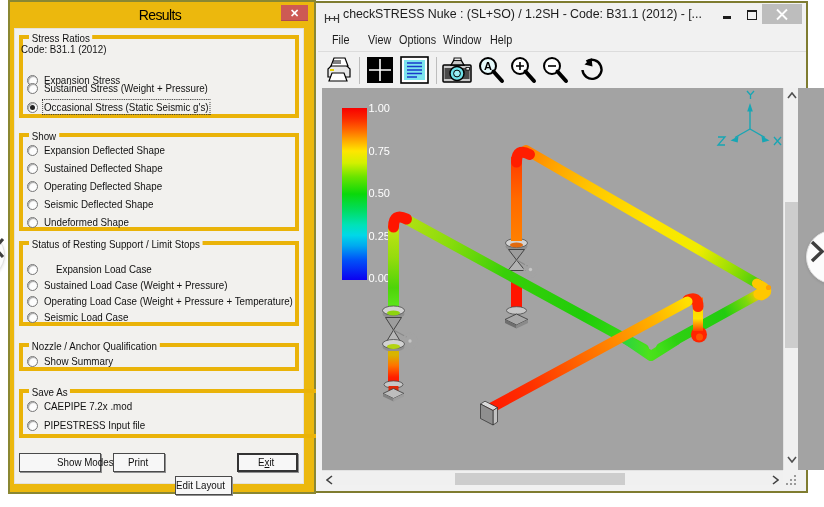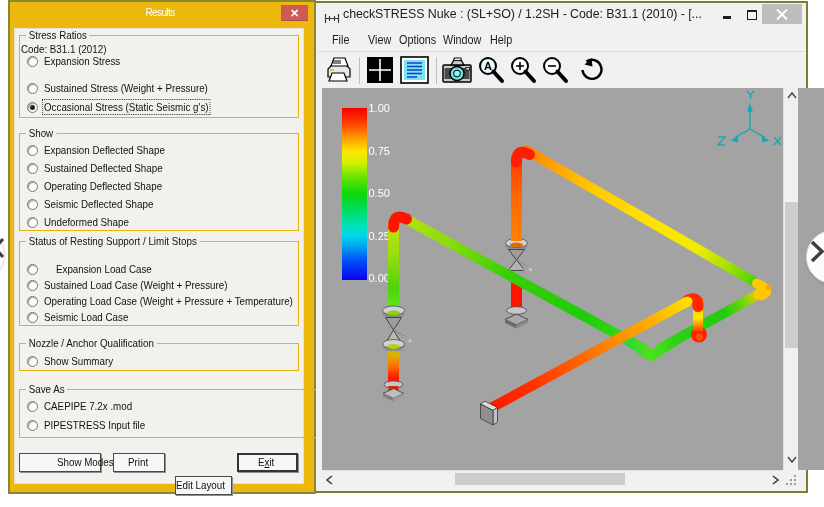--- a/index.html
+++ b/index.html
@@ -2,25 +2,25 @@
 <html><head><meta charset="utf-8">
 <style>
 *{margin:0;padding:0;box-sizing:border-box}
 html,body{width:824px;height:507px;overflow:hidden;background:#fff;
  font-family:"Liberation Sans",sans-serif;}
 body{position:relative;}
 .abs{position:absolute;}
 
 #dlg{left:8px;top:0;width:308px;height:494px;background:#8a8733;}
 #dlgGold{left:2px;top:2px;width:304px;height:490px;background:#ecb80d;}
-#dlgTitle{left:0;top:7px;width:304px;text-align:center;font-size:10px;color:#ffffff;letter-spacing:-0.6px;}
+#dlgTitle{left:0;top:7px;width:304px;text-align:center;font-size:14px;color:#000000;letter-spacing:-0.6px;}
 #dlgClose{left:273px;top:5px;width:27px;height:16px;background:#cd5a54;color:#fff;
  font-size:11px;text-align:center;line-height:16px;font-weight:bold;border-bottom:1px solid #b14a50;}
 #dlgBody{left:6px;top:28px;width:290px;height:456px;background:#f2f1ee;border:1px solid #e4e2da;}
-.grp{position:absolute;border:1px solid #eab308;}
+.grp{position:absolute;border:4px solid #eab308;}
 .grp>span{position:absolute;top:-7px;left:6px;background:#f2f1ee;padding:0 3px;
  font-size:11px;color:#111;white-space:nowrap;transform:scaleX(.89);transform-origin:0 50%;}
 .row{position:absolute;font-size:11px;color:#111;white-space:nowrap;}
 .sq{display:inline-block;transform:scaleX(.89);transform-origin:0 50%;}
 .rad{position:absolute;left:0;top:1px;width:11px;height:11px;border-radius:50%;
  background:#fdfdfd;border:1px solid #777;box-shadow:inset 1px 1px 1px rgba(0,0,0,.35);}
 .rad.on::after{content:"";position:absolute;left:2px;top:2px;width:5px;height:5px;
  border-radius:50%;background:#222;}
 .row>label{margin-left:17px;display:inline-block;transform:scaleX(.89);transform-origin:0 50%;}
 .focus{outline:1px dotted #333;outline-offset:1px;}
@@ -51,21 +51,21 @@
 <div class="abs" id="dlg">
  <div class="abs" id="dlgGold"></div>
  <div class="abs" id="dlgTitle">Results</div>
  <div class="abs" id="dlgClose">✕</div>
  <div class="abs" id="dlgBody"></div>
 
  <div class="grp" style="left:11px;top:35px;width:280px;height:83px;">
       <span>Stress Ratios</span>
     </div>
  <div class="row" style="left:13px;top:43px;"><span class="sq">Code: B31.1 (2012)</span></div>
- <div class="row" style="left:19px;top:55px;"><span class="rad"></span><label>Expansion Stress</label></div>
+ <div class="row" style="left:19px;top:74px;"><span class="rad"></span><label>Expansion Stress</label></div>
  <div class="row" style="left:19px;top:82px;"><span class="rad"></span><label>Sustained Stress (Weight + Pressure)</label></div>
  <div class="row" style="left:19px;top:101px;"><span class="rad on"></span><label class="focus">Occasional Stress (Static Seismic g's)</label></div>
 
  <div class="grp" style="left:11px;top:133px;width:280px;height:98px;">
       <span>Show</span>
     </div>
  <div class="row" style="left:19px;top:144px;"><span class="rad"></span><label>Expansion Deflected Shape</label></div>
  <div class="row" style="left:19px;top:162px;"><span class="rad"></span><label>Sustained Deflected Shape</label></div>
  <div class="row" style="left:19px;top:180px;"><span class="rad"></span><label>Operating Deflected Shape</label></div>
  <div class="row" style="left:19px;top:198px;"><span class="rad"></span><label>Seismic Deflected Shape</label></div>
@@ -99,21 +99,21 @@
 <div class="abs" id="win">
  <div class="abs" style="left:0;top:0;width:492px;height:2px;background:#7f7c30;"></div>
  <div class="abs" style="left:490px;top:0;width:2px;height:492px;background:#7f7c30;"></div>
  <div class="abs" style="left:0;top:490px;width:492px;height:2px;background:#7f7c30;"></div>
  <div class="abs" id="winIn">
   <div class="abs" style="left:6px;top:7px;width:16px;height:11px;">
    <svg width="16" height="11">
           <path d="M1.5 1v9M14.5 1v9M1.5 5.5h13M5.5 3v5M10.5 3v5" stroke="#3a3a3a" stroke-width="1.2" fill="none"></path>
         </svg>
   </div>
-  <div class="abs" id="wTitle">checkSTRESS Nuke : (SL+SO) / 1.2SH - Code: B31.1 (2010) - [...</div>
+  <div class="abs" id="wTitle">checkSTRESS Nuke : (SL+SO) / 1.2SH - Code: B31.1 (2012) - [...</div>
   <div class="abs" id="wMin"></div>
   <div class="abs" id="wMax"></div>
   <div class="abs" id="wClose"><svg width="40" height="21">
           <path d="M15 5.5 L25 15.5 M25 5.5 L15 15.5" stroke="#fdfdfd" stroke-width="1.9"></path>
         </svg></div>
   <div class="abs" id="wMenu">
    <span style="left:14px;">File</span>
         <span style="left:50px;">View</span>
    <span style="left:81px;">Options</span>
         <span style="left:125px;">Window</span>

